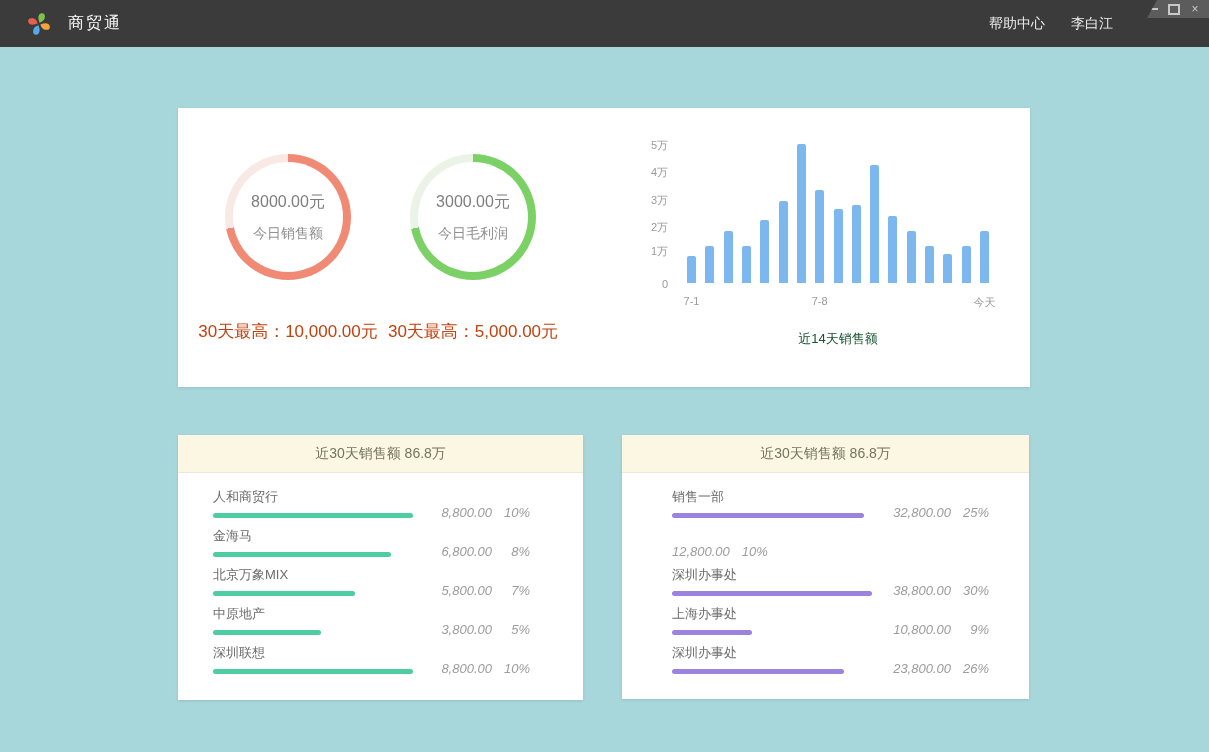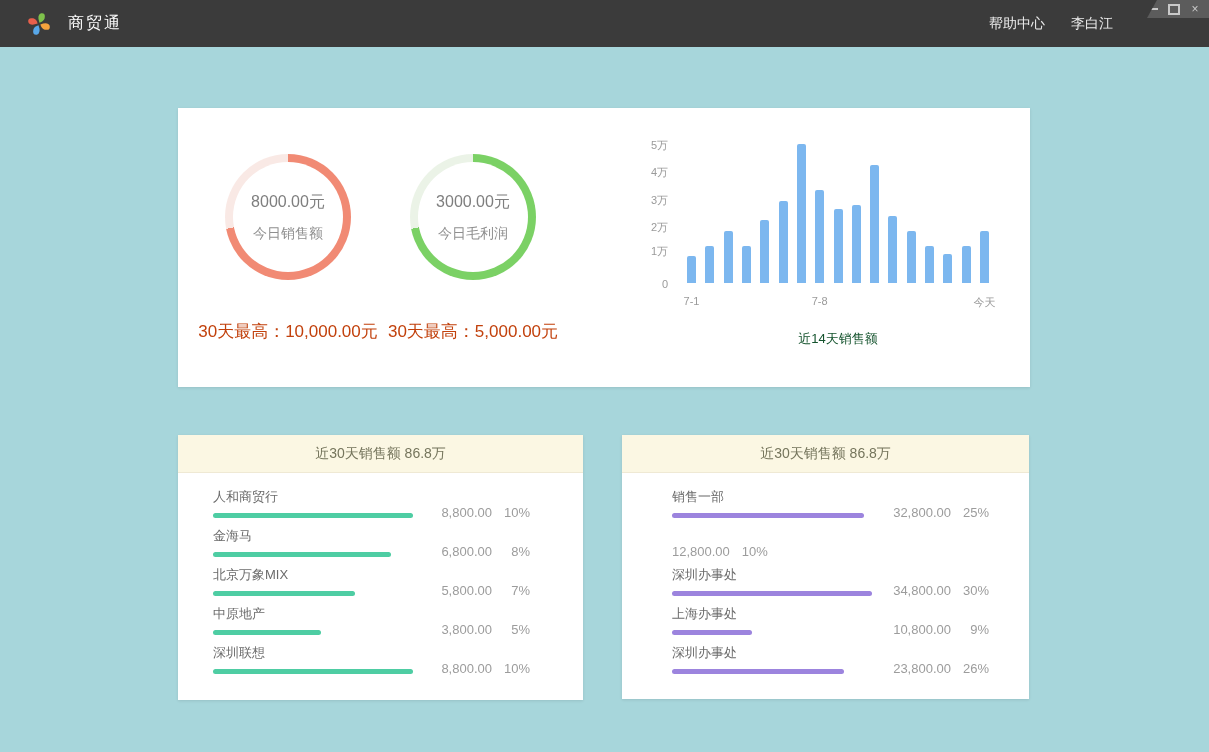--- a/index.html
+++ b/index.html
@@ -68,21 +68,21 @@
     display:flex; align-items:center; justify-content:center;
     font-size:14px; color:#75755c;
   }
   .rank-rows { padding:18px 0 0 0; }
   .rank-card-left  .rank-rows { padding-left:35px; padding-right:53px; }
   .rank-card-right .rank-rows { padding-left:50px; padding-right:40px; }
   .rank-row { display:flex; align-items:flex-end; height:27px; margin-bottom:12px; }
   .rank-left { flex:1; display:flex; flex-direction:column; }
   .rank-label { font-size:13px; color:#6b6b6b; margin-bottom:7px; white-space:nowrap; }
   .rank-bar { height:5px; border-radius:3px; }
-  .rank-value { display:flex; align-items:baseline; margin-bottom:-2px; color:#9c9c9c; font-size:13px; }
+  .rank-value { display:flex; align-items:baseline; margin-bottom:-2px; color:#9c9c9c; font-size:13px;font-style:italic; }
   .rank-amount { text-align:right; }
   .rank-pct { width:38px; text-align:right; }
 </style>
 </head>
 <body>
 
 <div class="titlebar">
   <svg class="logo" viewBox="0 0 36 36">
     <g>
       <path d="M18 16 Q11 7 16 3 Q22 0 23 8 Q23 13 18 16" fill="#7ec14b" transform="rotate(18 18 18)"></path>
@@ -233,21 +233,21 @@
           <span class="rank-amount">12,800.00</span>
           <span class="rank-pct">10%</span>
         </div>
       </div>
       <div class="rank-row">
         <div class="rank-left">
           <div class="rank-label">深圳办事处</div>
           <div class="rank-bar" style="width: 200px; background: rgb(156, 132, 222);"></div>
         </div>
         <div class="rank-value">
-          <span class="rank-amount">34,800.00</span>
+          <span class="rank-amount">38,800.00</span>
           <span class="rank-pct">30%</span>
         </div>
       </div>
       <div class="rank-row">
         <div class="rank-left">
           <div class="rank-label">上海办事处</div>
           <div class="rank-bar" style="width: 80px; background: rgb(156, 132, 222);"></div>
         </div>
         <div class="rank-value">
           <span class="rank-amount">10,800.00</span>

